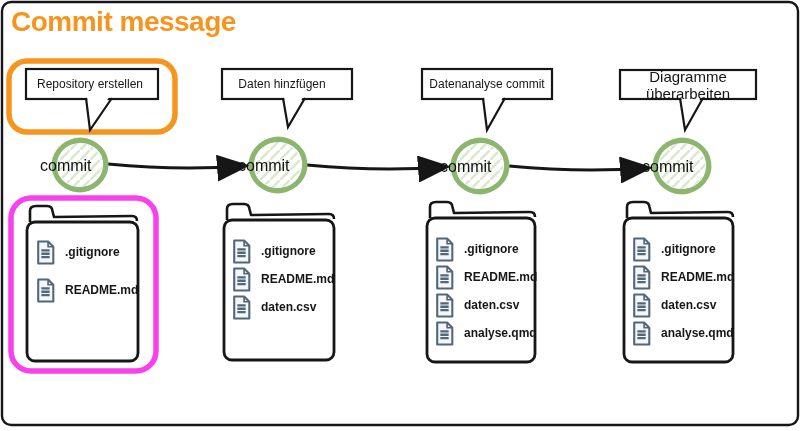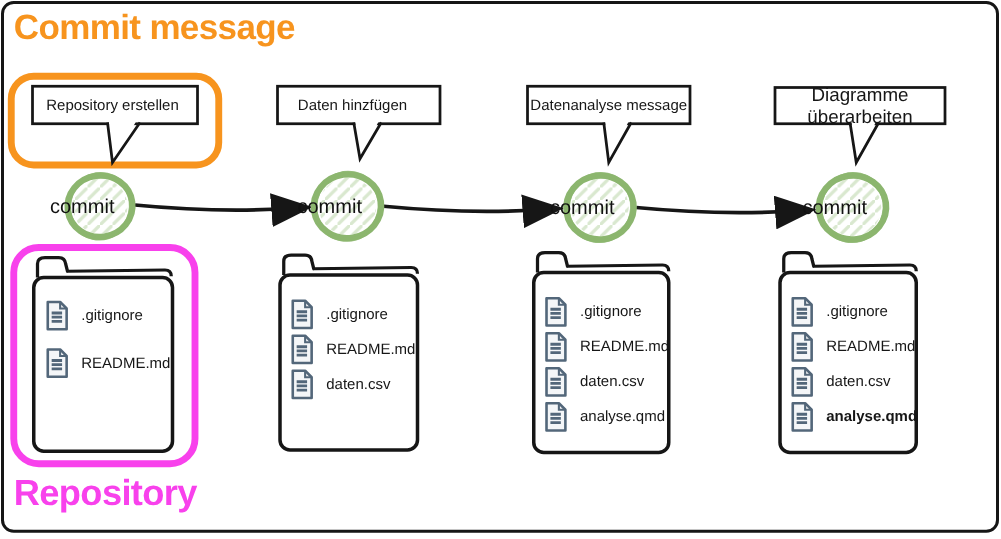--- a/index.html
+++ b/index.html
@@ -21,21 +21,21 @@
   #cl2{left:238px;top:157px;}
   #cl3{left:440px;top:158px;}
   #cl4{left:642px;top:158px;}
   .file-list{position:absolute;display:flex;flex-direction:column;}
   #fl1{left:35px;top:238px;gap:10px;}
   #fl2{left:231px;top:238px;gap:2px;}
   #fl3{left:434px;top:236px;gap:2px;}
   #fl4{left:631px;top:236px;gap:2px;}
   .file-row{display:flex;align-items:center;gap:9px;height:26px;}
   #fl1 .file-row{height:28px;}
-  .file-name{font-size:12px;white-space:nowrap;}
+  .file-name{font-size:12px;white-space:nowrap;font-weight:bold;}
   .file-name.bold{font-weight:bold;}
   .doc{flex:0 0 auto;}
 </style>
 </head>
 <body>
 
 <div class="canvas">
 
   <svg class="scene" width="801" height="431" viewBox="0 0 801 431">
     <defs>
@@ -126,21 +126,21 @@
         <path d="M627,218 L627,207 Q627,202 633,202 L644,202 Q649,202 649.5,207 L651,213 L728,212 Q733,212 733,217" stroke-width="2.6" fill="#fff"></path>
         <rect x="624" y="218" width="109" height="144" rx="8" stroke-width="2.8"></rect>
       </g>
     </g>
   </svg>
 
   <div class="title">Commit message</div>
 
   <div class="bubble-label" id="bl1">Repository erstellen</div>
   <div class="bubble-label" id="bl2">Daten hinzfügen</div>
-  <div class="bubble-label" id="bl3">Datenanalyse message</div>
+  <div class="bubble-label" id="bl3">Datenanalyse commit</div>
   <div class="bubble-label" id="bl4">Diagramme überarbeiten</div>
 
   <div class="commit-label" id="cl1">commit</div>
   <div class="commit-label" id="cl2">commit</div>
   <div class="commit-label" id="cl3">commit</div>
   <div class="commit-label" id="cl4">commit</div>
 
   <div class="file-list" id="fl1">
     <div class="file-row">
       <svg class="doc" width="21" height="25" viewBox="0 0 20 24">
@@ -250,15 +250,14 @@
     <div class="file-row">
       <svg class="doc" width="21" height="25" viewBox="0 0 20 24">
         <path d="M3,1.5 H12.5 L17.5,6.5 V22.5 H3 Z" fill="#F4F6F8" stroke="#53677A" stroke-width="2" stroke-linejoin="round"></path>
         <path d="M12.5,1.5 V6.5 H17.5" fill="none" stroke="#53677A" stroke-width="1.6"></path>
         <path d="M6,10 H14 M6,13.2 H14 M6,16.4 H14" stroke="#53677A" stroke-width="2.2"></path>
       </svg>
       <span class="file-name bold">analyse.qmd</span>
     </div>
   </div>
 
-  <div class="repo-label">Repository</div>
 
 </div>
 
 </body></html>

